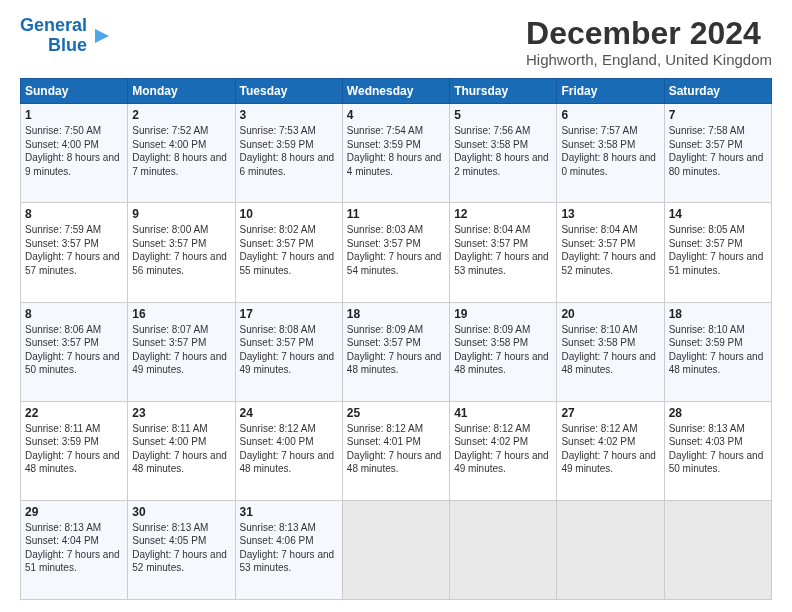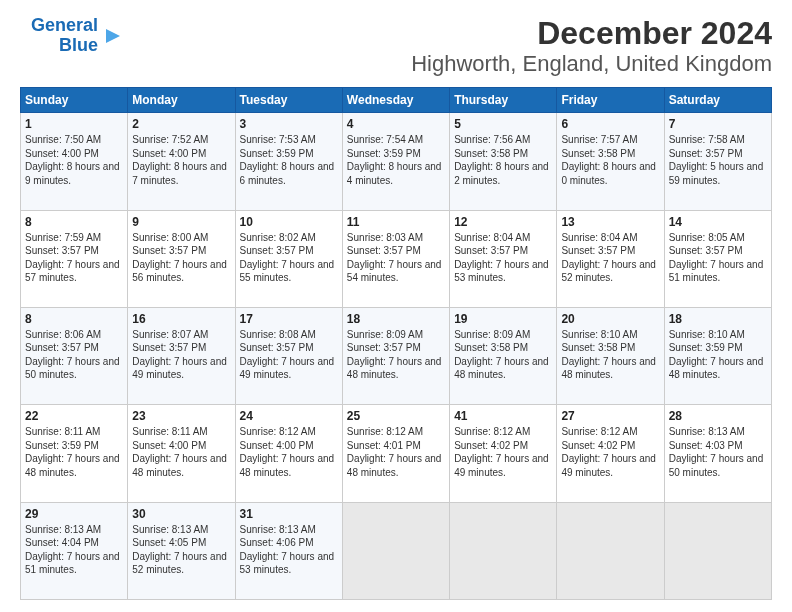--- a/index.html
+++ b/index.html
@@ -20,42 +20,41 @@
     .header {
       display: flex;
       justify-content: space-between;
       align-items: flex-start;
       margin-bottom: 10px;
     }
     .logo {
       display: flex;
       flex-direction: column;
       align-items: flex-start;
-      margin-left: 11px;
     }
     .logo-text {
       font-size: 18px;
       font-weight: bold;
       color: #333;
       line-height: 1.1;
     }
     .logo-text span {
       color: #1a6bb5;
     }
     .title-block {
-      text-align: right;
+      text-align: left;
     }
     .title-block h1 {
       font-size: 32px;
       font-weight: bold;
       color: #333;
       line-height: 1.1;
     }
     .title-block h2 {
-      font-size: 22px;
+      font-size: 15px;
       font-weight: normal;
       color: #555;
     }
     .calendar {
       flex: 1;
       border: 1px solid #ccc;
       border-collapse: collapse;
       width: 100%;
       table-layout: fixed;
     }
@@ -180,21 +179,21 @@
           <div>Sunrise: 7:57 AM</div>
           <div>Sunset: 3:58 PM</div>
           <div>Daylight: 8 hours and 0 minutes.</div>
         </div>
       </td>
           <td>
         <span class="day-num">7</span>
         <div class="day-info">
           <div>Sunrise: 7:58 AM</div>
           <div>Sunset: 3:57 PM</div>
-          <div>Daylight: 5 hours and 59 minutes.</div>
+          <div>Daylight: 7 hours and 80 minutes.</div>
         </div>
       </td>
         </tr>
         <tr>
           <td>
         <span class="day-num">8</span>
         <div class="day-info">
           <div>Sunrise: 7:59 AM</div>
           <div>Sunset: 3:57 PM</div>
           <div>Daylight: 7 hours and 57 minutes.</div>

